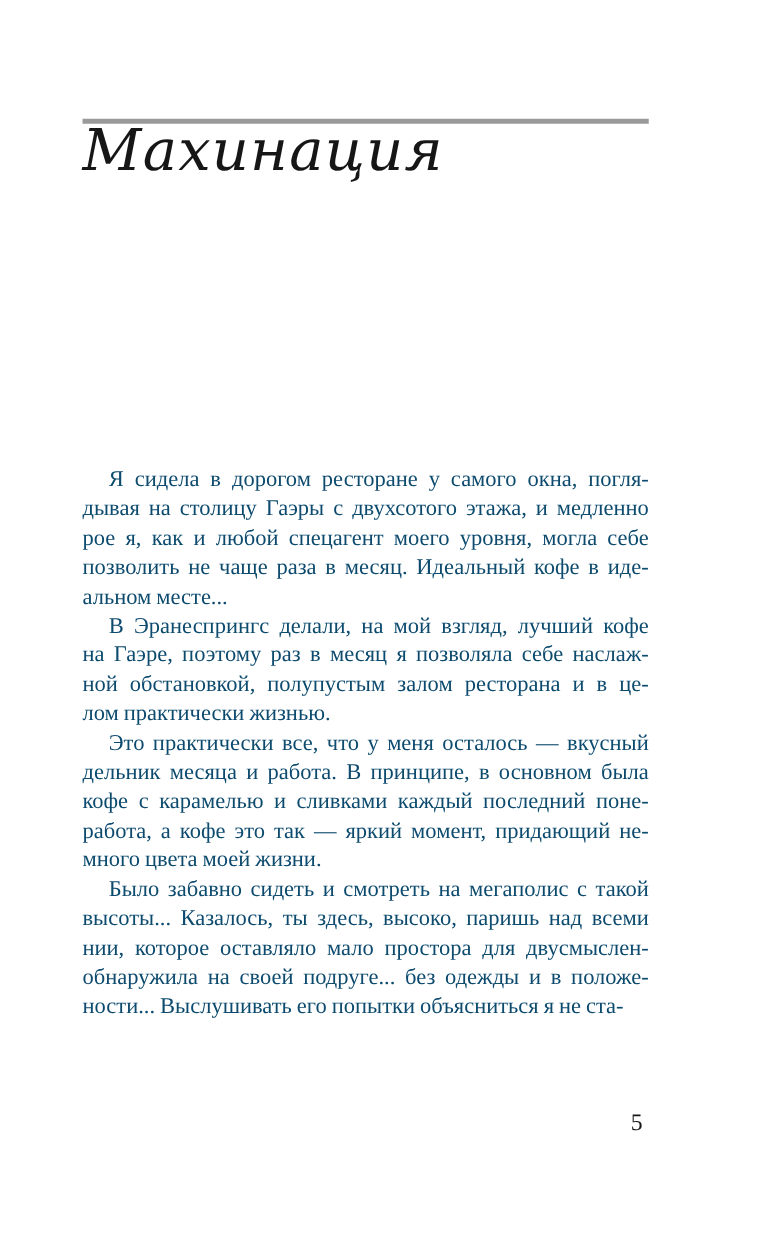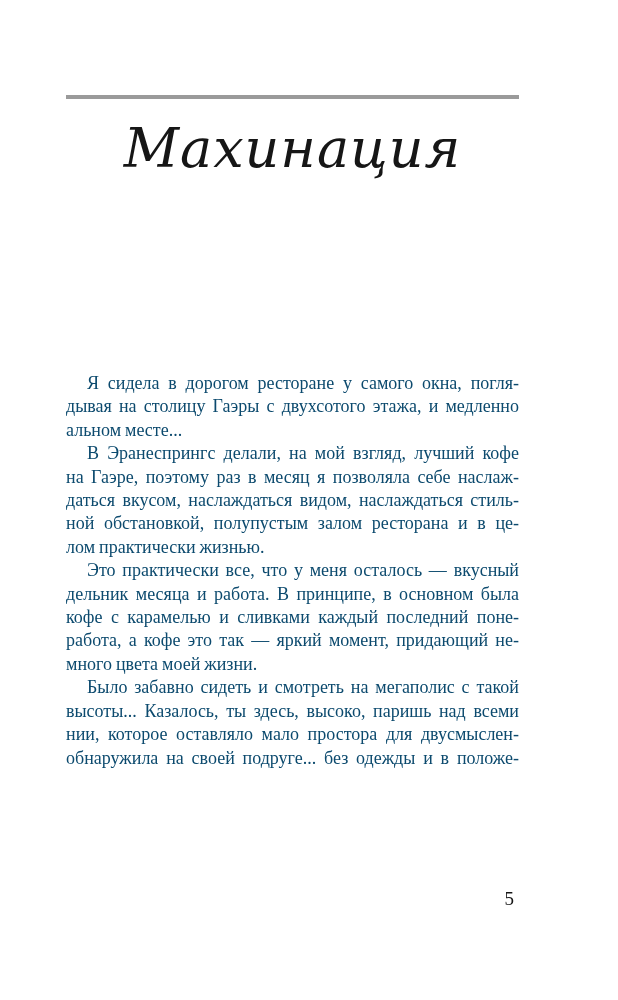--- a/index.html
+++ b/index.html
@@ -20,26 +20,25 @@
     position: absolute;
     left: 66px;
     top: 95px;
     width: 453px;
     height: 4px;
     background: #9a9a9a;
   }
   .chapter-title {
     position: absolute;
     left: 66px;
-    top: 119px;
+    top: 90px;
     width: 453px;
-    text-align: center;
     font-family: "DejaVu Serif", serif;
     font-style: italic;
-    font-size: 54px;
+    font-size: 46px;
     line-height: 60px;
     letter-spacing: 1px;
     color: #161616;
     white-space: nowrap;
   }
   .page-text {
     position: absolute;
     left: 66px;
     top: 372px;
     width: 453px;
@@ -68,37 +67,39 @@
 </head>
 <body>
 
 <div class="page">
   <div class="divider-rule" style="background: rgb(154, 154, 154);"></div>
   <div class="chapter-title">Махинация</div>
   <div class="page-text">
       <div>
         <div class="line first">Я сидела в дорогом ресторане у самого окна, погля-</div>
         <div class="line">дывая на столицу Гаэры с двухсотого этажа, и медленно</div>
+        <div class="line">рое я, как и любой спецагент моего уровня, могла себе</div>
+        <div class="line">позволить не чаще раза в месяц. Идеальный кофе в иде-</div>
         <div class="line last">альном месте...</div>
       </div>
       <div>
         <div class="line first">В Эранеспрингс делали, на мой взгляд, лучший кофе</div>
         <div class="line">на Гаэре, поэтому раз в месяц я позволяла себе наслаж-</div>
-        <div class="line">даться вкусом, наслаждаться видом, наслаждаться стиль-</div>
         <div class="line">ной обстановкой, полупустым залом ресторана и в це-</div>
         <div class="line last">лом практически жизнью.</div>
       </div>
       <div>
         <div class="line first">Это практически все, что у меня осталось — вкусный</div>
         <div class="line">дельник месяца и работа. В принципе, в основном была</div>
         <div class="line">кофе с карамелью и сливками каждый последний поне-</div>
         <div class="line">работа, а кофе это так — яркий момент, придающий не-</div>
         <div class="line last">много цвета моей жизни.</div>
       </div>
       <div>
         <div class="line first">Было забавно сидеть и смотреть на мегаполис с такой</div>
         <div class="line">высоты... Казалось, ты здесь, высоко, паришь над всеми</div>
         <div class="line">нии, которое оставляло мало простора для двусмыслен-</div>
         <div class="line">обнаружила на своей подруге... без одежды и в положе-</div>
+        <div class="line last">ности... Выслушивать его попытки объясниться я не ста-</div>
       </div>
     </div>
   <div class="page-number">5</div>
 </div>
 
 </body></html>

